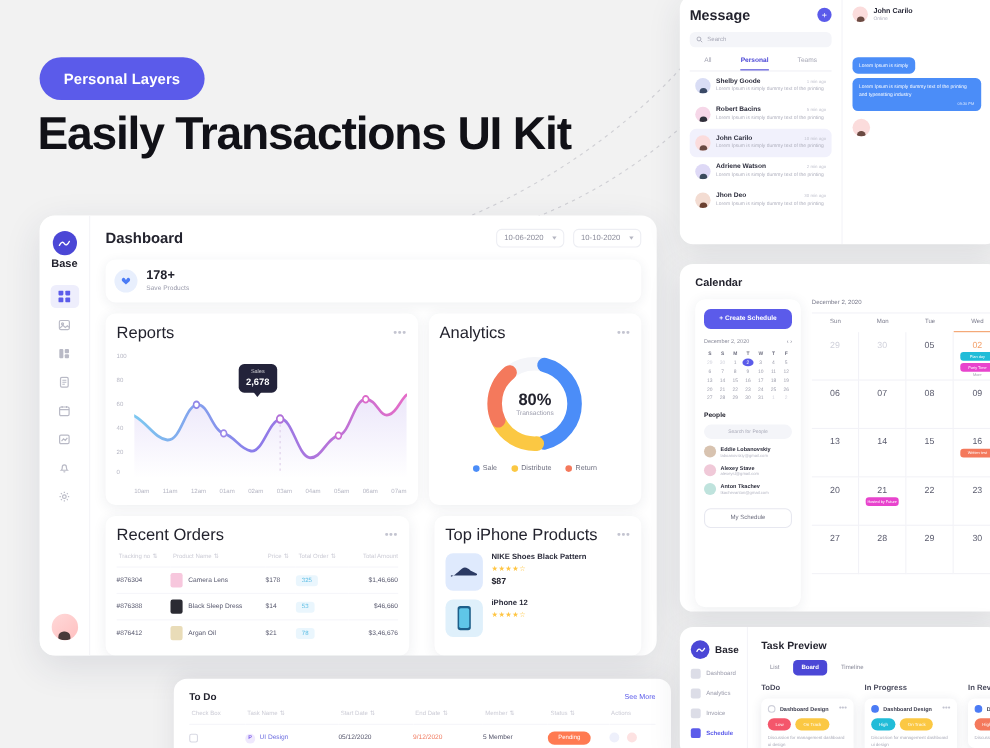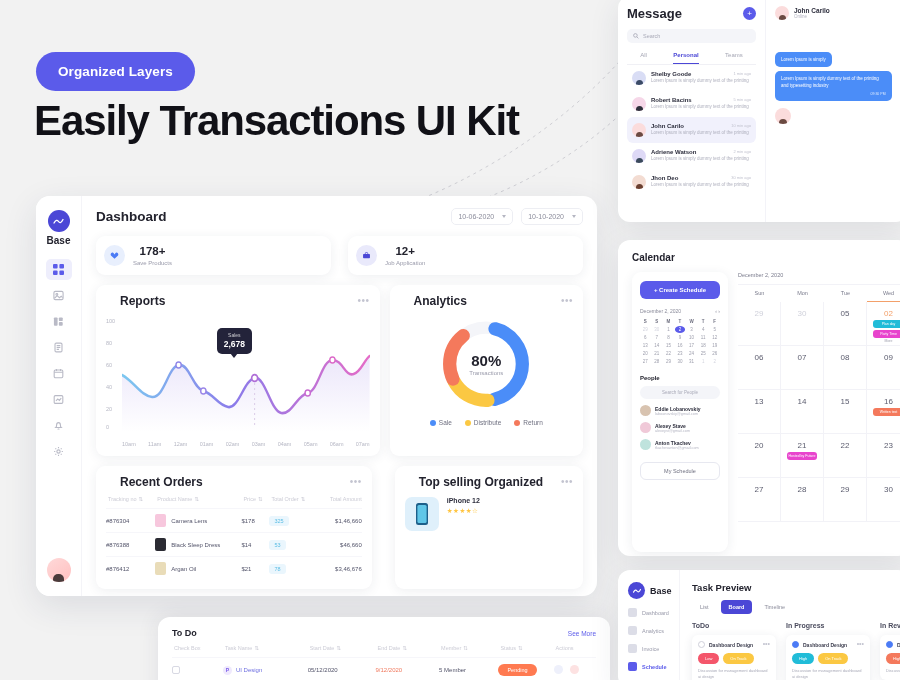--- a/index.html
+++ b/index.html
@@ -63,34 +63,34 @@
   .dash-topbar { display: flex; align-items: center; justify-content: space-between; }
   .dash-title { font-size: 13.5px; font-weight: 700; color: #23232e; }
   .date-group { display: flex; gap: 8px; }
   .date-pick {
     font-size: 7px; color: #8b8c9b; background: #fff;
     border: 1px solid #edeef3; border-radius: 5px;
     padding: 4px 6px; display: flex; align-items: center; gap: 8px;
   }
   .caret { width: 0;height: 0;border-left: 2.5px solid transparent;border-right: 2.5px solid transparent;border-top: 3px solid #b5b6c2; }
 
-  .stats { display: flex; gap: 17px; margin-top: 11px; text-align: center; }
+  .stats { display: flex; gap: 17px; margin-top: 11px; }
   .stat {
     flex: 1; background: #fff; border-radius: 9px;
     box-shadow: 0 2px 11px rgba(40,45,80,.08);
     padding: 9px 8px; display: flex; align-items: center; gap: 8px;
   }
   .stat-ico { width: 21px; height: 21px; border-radius: 50%; flex: none; display:flex;align-items:center;justify-content:center; }
   .stat-num { font-size: 11.5px; font-weight: 700; color: #23232e; line-height: 1.1; }
   .stat-lbl { font-size: 6px; color: #9a9bab; margin-top: 2px; }
 
   .panels { display: flex; gap: 10px; margin-top: 10px; }
   .panel { background: #fff; border-radius: 9px; box-shadow: 0 2px 12px rgba(40,45,80,.08); padding: 9px 10px; }
   .panel-head { display:flex; align-items:center; justify-content:space-between; }
-  .panel-title { font-size: 12px; font-weight: 700; color: #23232e; margin-left: 14px; }
+  .panel-title { font-size: 15px; font-weight: 400; color: #23232e; }
   .dots { color:#c3c4d0; font-size: 10px; letter-spacing:.5px; line-height:.6; }
 
   .rep { flex: 1.52; }
   .ana { flex: 1; }
   .chartwrap { position: relative; height: 128px; margin-top: 4px; }
   .ylab { position:absolute; left:0; font-size:5.5px; color:#b6b7c4; }
   .xaxis { display:flex; justify-content:space-between; padding-left: 16px; margin-top:1px; }
   .xaxis span { font-size:5.5px; color:#b6b7c4; }
   .tooltip {
     position:absolute; background:#23233a; color:#fff; border-radius:5px;
@@ -240,21 +240,21 @@
   .kc-dots { margin-left:auto; color:#c3c4d0; font-size:7px; line-height:.6; }
   .ktags { display:flex; gap:4px; margin-top:5px; }
   .ktag { font-size:4px; color:#fff; border-radius:7px; padding:3px 7px; }
   .kdesc { font-size:4px; color:#a9aab8; line-height:1.6; margin-top:4px; }
 </style>
 </head>
 <body>
 
 <div class="stage">
 
-  <div class="badge">Organized Layers</div>
+  <div class="badge">Personal Layers</div>
   <div class="headline">Easily Transactions UI Kit</div>
 
   <svg class="arcs" width="240" height="180">
     <path d="M10 175 C 90 150, 185 90, 245 20" fill="none" stroke="#cfcfd4" stroke-width="1" stroke-dasharray="3 4"></path>
     <path d="M55 180 C 130 160, 200 120, 250 70" fill="none" stroke="#cfcfd4" stroke-width="1" stroke-dasharray="3 4"></path>
   </svg>
 
   <div class="dash">
     <div class="dash-side">
       <div class="logo-dot">
@@ -340,32 +340,20 @@
       <div class="stats">
         <div class="stat">
           <div class="stat-ico" style="background:#e8effd;color:#4b7bf5">
             <svg width="9" height="9" viewBox="0 0 12 12" fill="currentColor">
                 <path d="M6 10.3 1.6 6.2C.4 5 .8 2.9 2.4 2.3c1-.4 2 0 2.5.8l1.1 1.6 1.1-1.6c.5-.8 1.5-1.2 2.5-.8 1.6.6 2 2.7.8 3.9z"></path>
               </svg>
           </div>
           <div>
             <div class="stat-num">178+</div>
             <div class="stat-lbl">Save Products</div>
-          </div>
-        </div>
-        <div class="stat">
-          <div class="stat-ico" style="background:#e9e9fb;color:#4b47d6">
-            <svg width="9" height="9" viewBox="0 0 12 12" fill="currentColor">
-                <rect x="1.4" y="4" width="9.2" height="5.6" rx="1"></rect>
-                <path d="M4.4 4V3.1a1.1 1.1 0 011.1-1.1h1a1.1 1.1 0 011.1 1.1V4" fill="none" stroke="currentColor" stroke-width="1"></path>
-              </svg>
-          </div>
-          <div>
-            <div class="stat-num">12+</div>
-            <div class="stat-lbl">Job Application</div>
           </div>
         </div>
       </div>
 
       <div class="panels">
 
         <div class="panel rep">
           <div class="panel-head">
             <div class="panel-title">Reports</div>
             <div class="dots">•••</div>
@@ -503,22 +491,34 @@
                 <td>$21</td>
                 <td><span class="pill">78</span></td>
                 <td style="text-align:right">$3,46,676</td>
               </tr>
             </tbody>
           </table>
         </div>
 
         <div class="panel tops">
           <div class="panel-head">
-            <div class="panel-title">Top selling Organized</div>
+            <div class="panel-title">Top iPhone Products</div>
             <div class="dots">•••</div>
+          </div>
+          <div class="topitem">
+            <div class="topthumb" style="background:#dfeafd">
+              <svg width="26" height="13" viewBox="0 0 28 14">
+                  <path d="M1 11c4-1 7-5 11-8 3-2 6 0 8 2l6 3c1 .6 1 2-1 2H3c-1.5 0-2.4-.4-2-1z" fill="#2b3a63"></path>
+                </svg>
+            </div>
+            <div>
+              <div class="topname">NIKE Shoes Black Pattern</div>
+              <div class="stars">★★★★☆</div>
+              <div class="topprice">$87</div>
+            </div>
           </div>
           <div class="topitem">
             <div class="topthumb" style="background:#dff0fb">
               <svg width="14" height="24" viewBox="0 0 14 24">
                   <rect x="1" y="1" width="12" height="22" rx="2.5" fill="#1d5f8a"></rect>
                   <rect x="2.4" y="3" width="9.2" height="18" rx="1.6" fill="#5fc6e8"></rect>
                 </svg>
             </div>
             <div>
               <div class="topname">iPhone 12</div>

